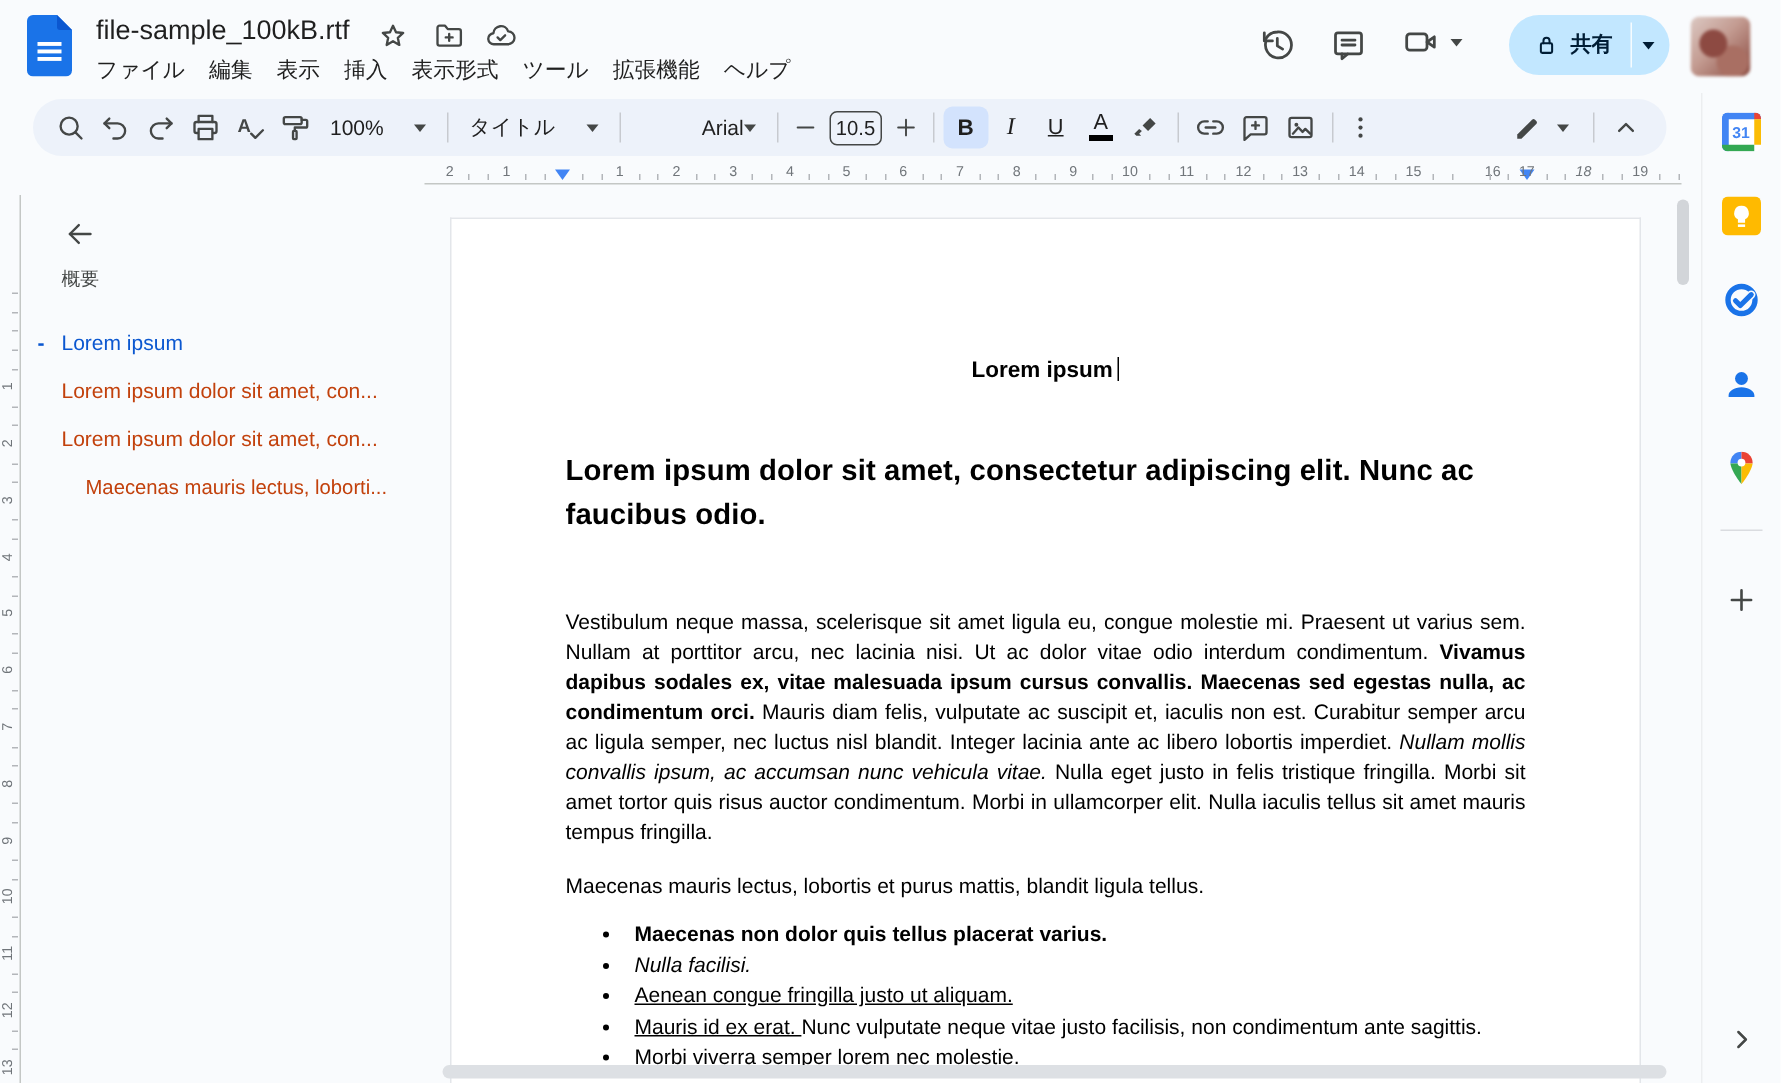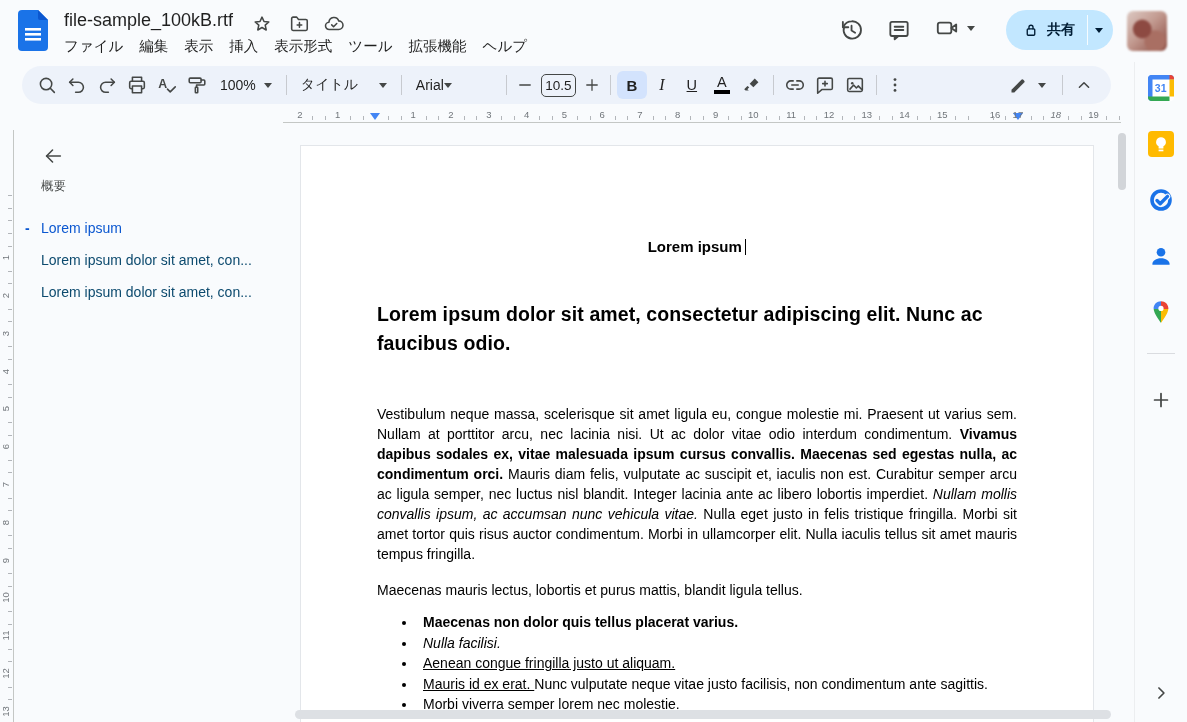--- a/index.html
+++ b/index.html
@@ -37,23 +37,23 @@
       radial-gradient(circle at 70% 75%, #a96f63 0 24%, rgba(0,0,0,0) 28%),
       linear-gradient(135deg,#dcc9c3 0%, #c39b91 45%, #8a4a40 100%);
     filter:blur(1.2px);
   }
 
   
   .toolbar { position:absolute; left:22px; top:66px; width:1089px; height:38px; background:#edf2fa; border-radius:24px; display:flex; align-items:center; padding:0 12px 0 10px; }
   .tb-btn { width:30px; height:28px; border-radius:6px; display:flex; align-items:center; justify-content:center; flex:0 0 auto; }
   .tb-sep { width:1px; height:20px; background:#c7cacf; margin:0 6px; flex:0 0 auto; }
   .tb-text { font-size:14px; color:#1f1f1f; }
-  .zoom-ctl { display:flex; align-items:center; gap:8px; padding:0 8px; height:28px; border-radius:6px; flex:0 0 auto; }
+  .zoom-ctl { display:flex; align-items:center; gap:20px; padding:0 8px; height:28px; border-radius:6px; flex:0 0 auto; }
   .style-ctl { width:102px; display:flex; align-items:center; justify-content:space-between; padding:0 8px; height:28px; border-radius:6px; flex:0 0 auto; }
-  .font-ctl { width:92px; display:flex; align-items:center; justify-content:flex-start; padding:0 8px; height:28px; border-radius:6px; flex:0 0 auto; }
+  .font-ctl { width:92px; display:flex; align-items:center; justify-content:flex-end; padding:0 8px; height:28px; border-radius:6px; flex:0 0 auto; }
   .size-box { width:35px; height:23px; border:1.5px solid #444746; border-radius:5px; display:flex; align-items:center; justify-content:center; font-size:13.5px; color:#1f1f1f; margin:0 4px; flex:0 0 auto; }
   .glyph-btn { font-size:15px; color:#1f1f1f; }
   .active-btn { background:#d3e3fd; }
   .b-glyph { font-weight:700; font-size:15px; }
   .i-glyph { font-family:"Liberation Serif", serif; font-style:italic; font-size:16px; }
   .u-glyph { text-decoration:underline; font-size:14.5px; }
   .a-glyph { font-size:14.5px; line-height:13px; display:flex; flex-direction:column; align-items:center; }
   .a-bar { width:16px; height:3.5px; background:#000; margin-top:1px; }
   .mode-ctl { margin-left:auto; display:flex; align-items:center; gap:9px; padding:0 10px; height:28px; flex:0 0 auto; }
 
@@ -67,21 +67,21 @@
   .v-ruler-line { position:absolute; left:13px; top:130px; width:1px; height:592px; background:#c4c7c5; }
   .v-ruler { position:absolute; left:0; top:145px; width:13px; height:577px; }
   .v-num { position:absolute; left:-1px; width:13px; text-align:center; font-size:9.5px; color:#70757a; transform:rotate(-90deg); }
   .v-tick { position:absolute; left:8px; width:4px; height:1px; background:#b3b6ba; }
 
   
   .outline { position:absolute; left:15px; top:130px; width:272px; height:592px; }
   .back-btn { position:absolute; left:24px; top:12px; width:28px; height:28px; display:flex; align-items:center; justify-content:center; }
   .outline-title { position:absolute; left:26px; top:48px; font-size:12.5px; color:#444746; }
   .outline-items { position:absolute; left:0; top:82px; right:0; }
-  .outline-item { position:relative; height:32px; display:flex; align-items:center; padding-left:26px; font-size:14px; color:#0c4a6e; white-space:nowrap; overflow:hidden; }
+  .outline-item { position:relative; height:32px; display:flex; align-items:center; padding-left:26px; font-size:14px; color:#c2410c; white-space:nowrap; overflow:hidden; }
   .outline-item.active { color:#0b57d0; }
   .outline-item.indented { padding-left:42px; font-size:13.5px; }
   .outline-dash { position:absolute; left:10px; font-weight:700; }
 
   
   .page { position:absolute; left:300px; top:145px; width:794px; height:578px; background:#fff; border:1px solid #e3e6ea; border-bottom:none; }
   .page-inner { padding:92px 76px 0 76px; font-size:14px; color:#000; }
   .doc-subtitle { text-align:center; font-weight:700; font-size:15px; line-height:18px; }
   .cursor-caret { display:inline-block; width:1.5px; height:16px; background:#000; vertical-align:-3px; margin-left:3px; }
   .doc-heading { margin-top:44px; font-size:19.5px; font-weight:700; line-height:29px; letter-spacing:.1px; }
@@ -443,20 +443,23 @@
       <div class="outline-item active">
         <span class="outline-dash">-</span>
         <span class="outline-label">Lorem ipsum</span>
       </div>
       <div class="outline-item">
         <span class="outline-label">Lorem ipsum dolor sit amet, con...</span>
       </div>
       <div class="outline-item">
         <span class="outline-label">Lorem ipsum dolor sit amet, con...</span>
       </div>
+      <div class="outline-item indented">
+        <span class="outline-label">Maecenas mauris lectus, loborti...</span>
+      </div>
     </div>
 </div>
 
 <div class="page">
   <div class="page-inner">
     <div class="doc-subtitle"><span>Lorem ipsum</span><span class="cursor-caret"></span></div>
     <div class="doc-heading">Lorem ipsum dolor sit amet, consectetur adipiscing elit. Nunc ac faucibus odio.</div>
     <div class="doc-para1"><span class="run-normal">Vestibulum neque massa, scelerisque sit amet ligula eu, congue molestie mi. Praesent ut varius sem. Nullam at porttitor arcu, nec lacinia nisi. Ut ac dolor vitae odio interdum condimentum. </span><span class="run-bold">Vivamus dapibus sodales ex, vitae malesuada ipsum cursus convallis. Maecenas sed egestas nulla, ac condimentum orci.</span><span class="run-normal"> Mauris diam felis, vulputate ac suscipit et, iaculis non est. Curabitur semper arcu ac ligula semper, nec luctus nisl blandit. Integer lacinia ante ac libero lobortis imperdiet. </span><span class="run-italic">Nullam mollis convallis ipsum, ac accumsan nunc vehicula vitae.</span><span class="run-normal"> Nulla eget justo in felis tristique fringilla. Morbi sit amet tortor quis risus auctor condimentum. Morbi in ullamcorper elit. Nulla iaculis tellus sit amet mauris tempus fringilla.</span></div>
     <div class="doc-para2">Maecenas mauris lectus, lobortis et purus mattis, blandit ligula tellus.</div>
     <ul class="doc-bullets">

